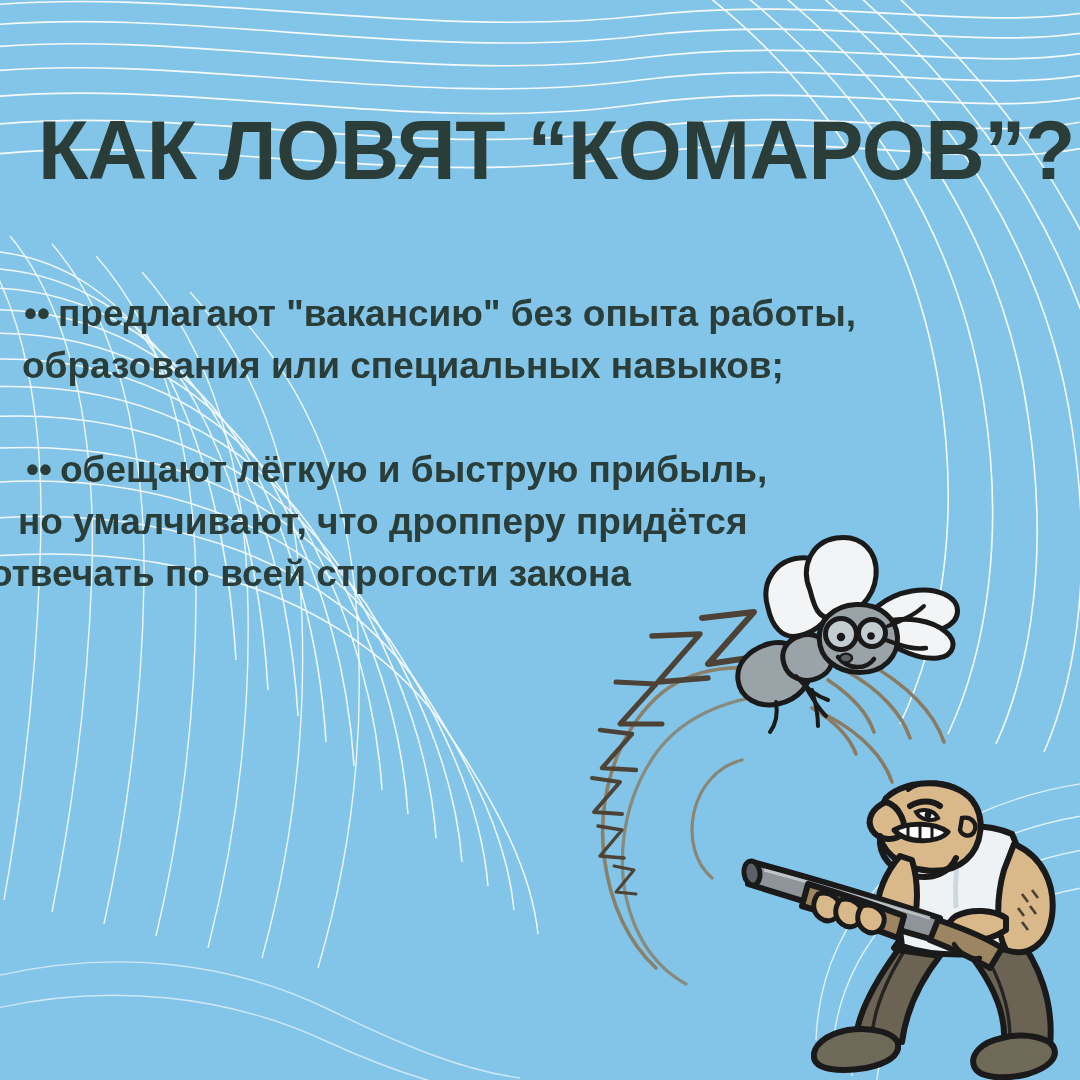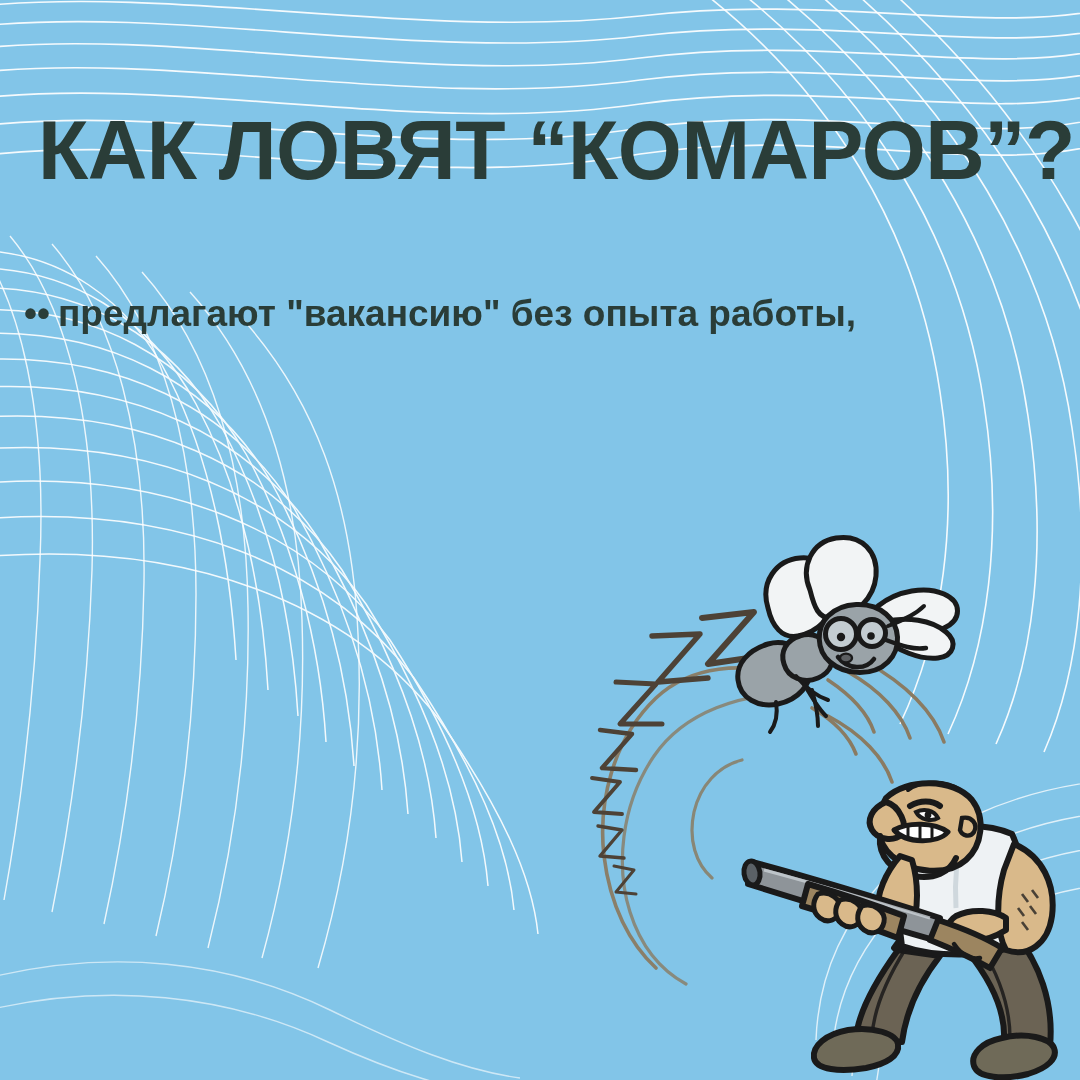--- a/index.html
+++ b/index.html
@@ -116,22 +116,30 @@
   </svg>
 
   <div id="title">КАК ЛОВЯТ “КОМАРОВ”?</div>
 
   <div id="body-copy">
 
     <div class="blk">
       <span class="ln i0">
         <span class="bul">•</span><span>предлагают "вакансию" без опыта работы,</span>
       </span>
+      <span class="ln i1">образования или специальных навыков;</span>
     </div>
 
+    <div class="blk">
+      <span class="ln i2">
+        <span class="bul">•</span><span>обещают лёгкую и быструю прибыль,</span>
+      </span>
+      <span class="ln i3">но умалчивают, что дропперу придётся</span>
+      <span class="ln i4">отвечать по всей строгости закона</span>
+    </div>
 
   </div>
 
   <svg id="art" viewBox="0 0 1080 1080">
 
     <g fill="none" stroke="#8a7b62" stroke-width="4.2" stroke-linecap="round" stroke-linejoin="round">
 
       <path d="M792,678 C744,660 690,666 656,698 C612,740 598,804 604,856 C610,906 630,944 656,968" stroke-width="3.6" opacity="0.95"></path>
       <path d="M800,694 C742,692 684,712 654,756 C620,806 616,868 630,912 C642,950 664,972 686,984" stroke-width="3.2" opacity="0.8"></path>
       <path d="M742,760 C718,766 700,786 694,812 C688,840 696,864 712,878" stroke-width="3.2" opacity="0.85"></path>

